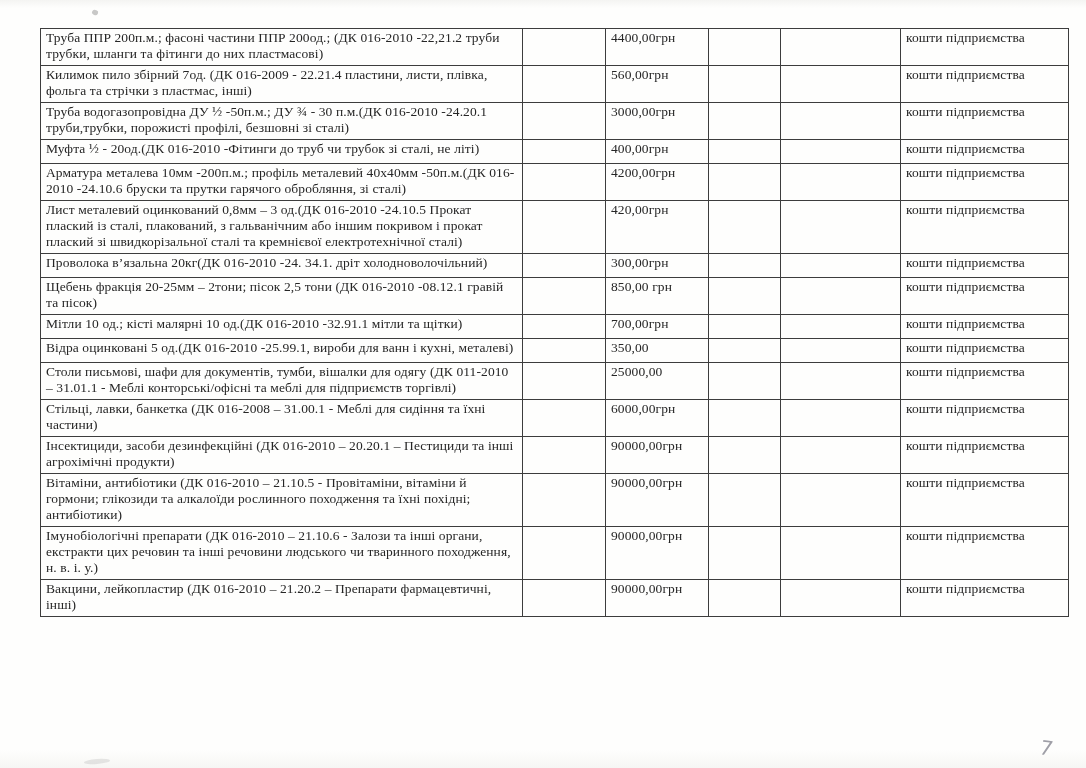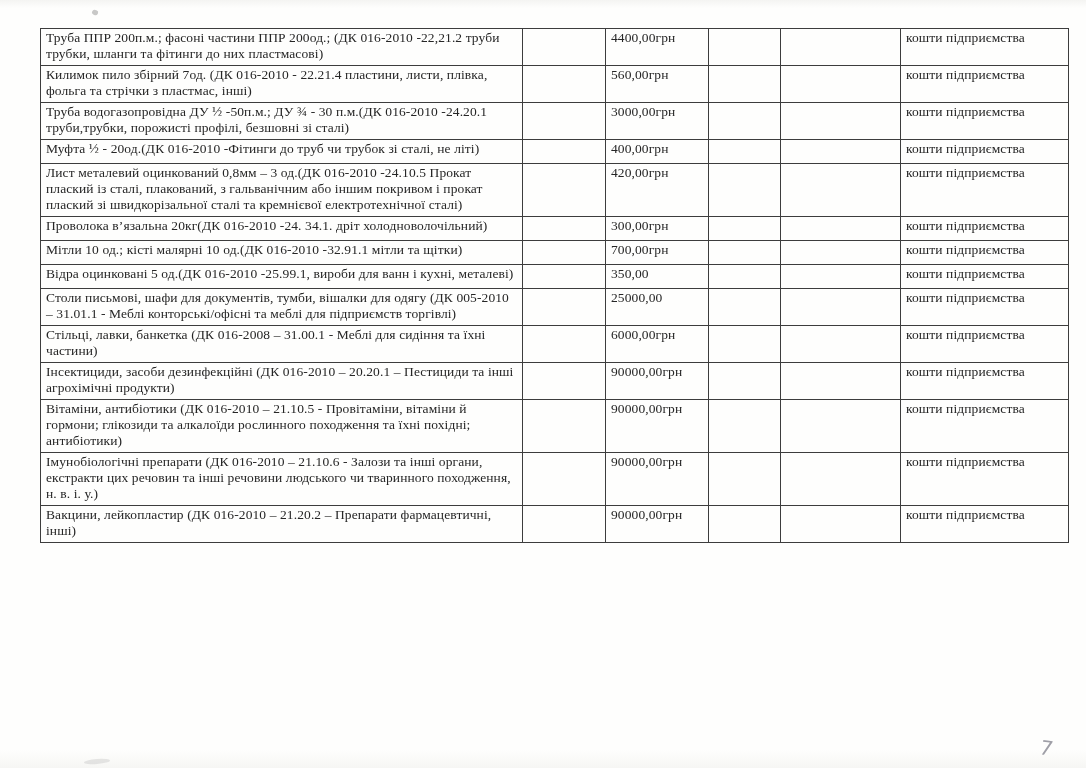--- a/index.html
+++ b/index.html
@@ -72,21 +72,21 @@
     <tbody id="table-body">
         <tr>
     <td class="c-item">Труба ППР 200п.м.; фасоні частини ППР 200од.; (ДК 016-2010 -22,21.2 труби трубки, шланги та фітинги до них пластмасові)</td>
     <td class="c-empty"></td>
     <td class="c-price">4400,00грн</td>
     <td class="c-empty"></td>
     <td class="c-empty"></td>
     <td class="c-fund">кошти підприємства</td>
   </tr>
         <tr>
-    <td class="c-item">Килимок пило збірний 7од. (ДК 016-2010 - 22.21.4 пластини, листи, плівка, фольга та стрічки з пластмас, інші)</td>
+    <td class="c-item">Килимок пило збірний 7од. (ДК 016-2009 - 22.21.4 пластини, листи, плівка, фольга та стрічки з пластмас, інші)</td>
     <td class="c-empty"></td>
     <td class="c-price">560,00грн</td>
     <td class="c-empty"></td>
     <td class="c-empty"></td>
     <td class="c-fund">кошти підприємства</td>
   </tr>
         <tr>
     <td class="c-item">Труба водогазопровідна ДУ ½ -50п.м.; ДУ ¾ - 30 п.м.(ДК 016-2010 -24.20.1 труби,трубки, порожисті профілі, безшовні зі сталі)</td>
     <td class="c-empty"></td>
     <td class="c-price">3000,00грн</td>
@@ -96,53 +96,69 @@
   </tr>
         <tr>
     <td class="c-item">Муфта ½ - 20од.(ДК 016-2010 -Фітинги до труб чи трубок зі сталі, не літі)</td>
     <td class="c-empty"></td>
     <td class="c-price">400,00грн</td>
     <td class="c-empty"></td>
     <td class="c-empty"></td>
     <td class="c-fund">кошти підприємства</td>
   </tr>
         <tr>
+    <td class="c-item">Арматура металева 10мм -200п.м.; профіль металевий 40х40мм -50п.м.(ДК 016-2010 -24.10.6 бруски та прутки гарячого обробляння, зі сталі)</td>
+    <td class="c-empty"></td>
+    <td class="c-price">4200,00грн</td>
+    <td class="c-empty"></td>
+    <td class="c-empty"></td>
+    <td class="c-fund">кошти підприємства</td>
+  </tr>
+        <tr>
     <td class="c-item">Лист металевий оцинкований 0,8мм – 3 од.(ДК 016-2010 -24.10.5 Прокат плаский із сталі, плакований, з гальванічним або іншим покривом і прокат плаский зі швидкорізальної сталі та кремнієвої електротехнічної сталі)</td>
     <td class="c-empty"></td>
     <td class="c-price">420,00грн</td>
     <td class="c-empty"></td>
     <td class="c-empty"></td>
     <td class="c-fund">кошти підприємства</td>
   </tr>
         <tr>
     <td class="c-item">Проволока в’язальна 20кг(ДК 016-2010 -24. 34.1. дріт холодноволочільний)</td>
     <td class="c-empty"></td>
     <td class="c-price">300,00грн</td>
     <td class="c-empty"></td>
     <td class="c-empty"></td>
     <td class="c-fund">кошти підприємства</td>
   </tr>
         <tr>
+    <td class="c-item">Щебень фракція 20-25мм – 2тони; пісок 2,5 тони (ДК 016-2010 -08.12.1 гравій та пісок)</td>
+    <td class="c-empty"></td>
+    <td class="c-price">850,00 грн</td>
+    <td class="c-empty"></td>
+    <td class="c-empty"></td>
+    <td class="c-fund">кошти підприємства</td>
+  </tr>
+        <tr>
     <td class="c-item">Мітли 10 од.;  кісті малярні 10 од.(ДК 016-2010 -32.91.1 мітли та щітки)</td>
     <td class="c-empty"></td>
     <td class="c-price">700,00грн</td>
     <td class="c-empty"></td>
     <td class="c-empty"></td>
     <td class="c-fund">кошти підприємства</td>
   </tr>
         <tr>
     <td class="c-item">Відра оцинковані  5 од.(ДК 016-2010 -25.99.1, вироби для ванн і кухні, металеві)</td>
     <td class="c-empty"></td>
     <td class="c-price">350,00</td>
     <td class="c-empty"></td>
     <td class="c-empty"></td>
     <td class="c-fund">кошти підприємства</td>
   </tr>
         <tr>
-    <td class="c-item">Столи письмові, шафи для документів, тумби, вішалки для одягу (ДК 005-2010 – 31.01.1 - Меблі конторські/офісні та меблі для підприємств торгівлі)</td>
+    <td class="c-item">Столи письмові, шафи для документів, тумби, вішалки для одягу (ДК 011-2010 – 31.01.1 - Меблі конторські/офісні та меблі для підприємств торгівлі)</td>
     <td class="c-empty"></td>
     <td class="c-price">25000,00</td>
     <td class="c-empty"></td>
     <td class="c-empty"></td>
     <td class="c-fund">кошти підприємства</td>
   </tr>
         <tr>
     <td class="c-item">Стільці, лавки, банкетка (ДК 016-2008 – 31.00.1 - Меблі для сидіння та їхні частини)</td>
     <td class="c-empty"></td>
     <td class="c-price">6000,00грн</td>

